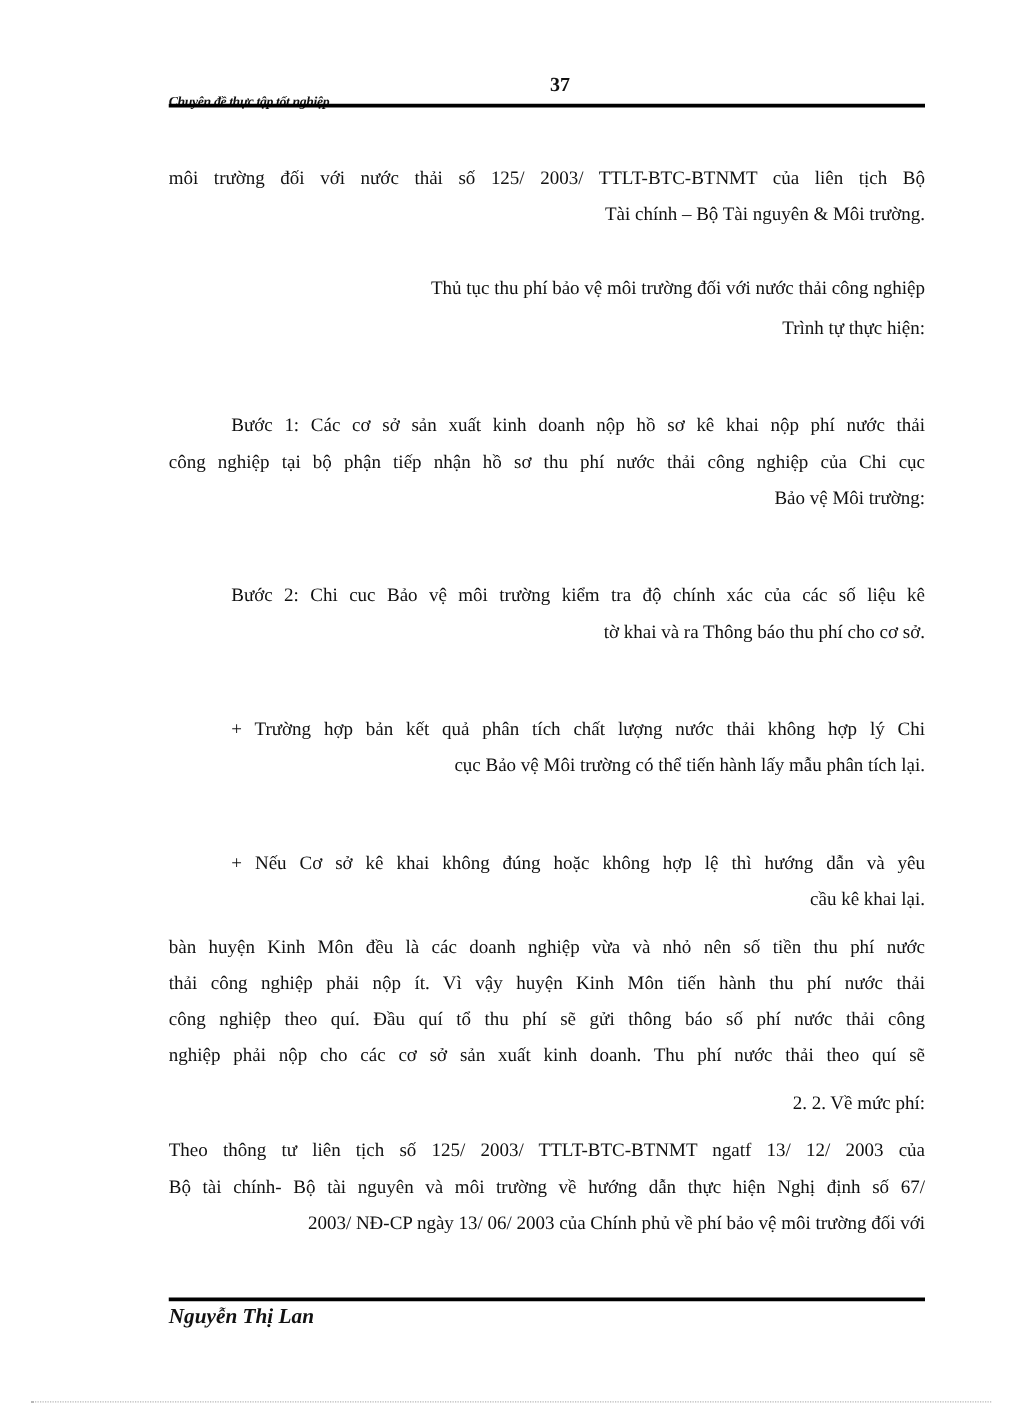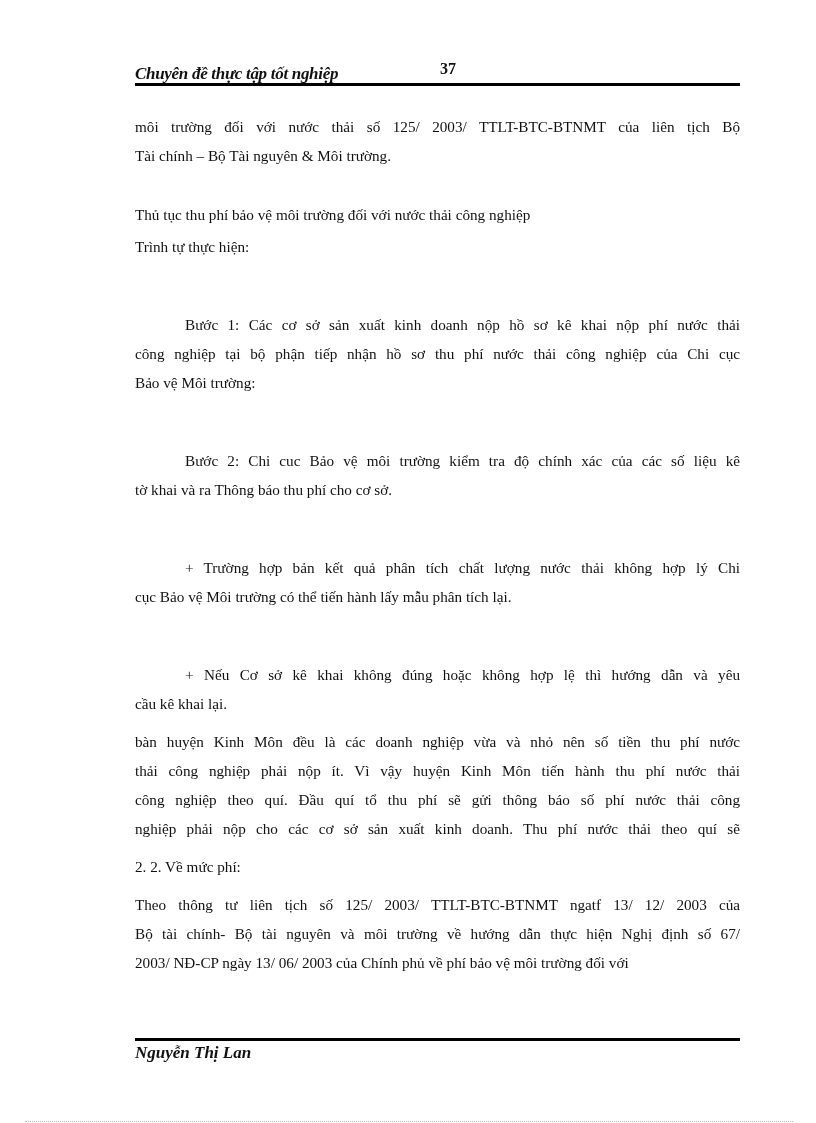--- a/index.html
+++ b/index.html
@@ -1,26 +1,26 @@
 <!DOCTYPE html>
 <html><head>
 <meta charset="utf-8">
 <style>
   html, body { margin: 0; padding: 0; background: #ffffff; }
   body { width: 816px; height: 1123px; position: relative; overflow: hidden;
          font-family: "Liberation Serif", "DejaVu Serif", serif; color: #111; }
   .header { position: absolute; left: 135px; top: 60px; width: 605px; height: 24px; }
-  .header .title { position: absolute; left: 0; top: 4px; font-weight: bold; font-style: italic;
-                   font-size: 17px; letter-spacing: -0.3px; }
+  .header .title { position: absolute; left: 0; top: 16px; font-weight: bold; font-style: italic;
+                   font-size: 11px; letter-spacing: -0.3px; }
   .header .pageno { position: absolute; left: 305px; top: 0; font-weight: bold; font-size: 16px; }
   .rule { position: absolute; left: 135px; width: 605px; height: 3px; background: #000; }
   .rule.top { top: 83px; }
   .rule.bottom { top: 1038px; }
-  .body { position: absolute; left: 135px; top: 112px; width: 605px; font-size: 15.2px; }
-  .line { height: 29px; line-height: 29px; white-space: nowrap; }
+  .body { position: absolute; left: 135px; top: 128px; width: 605px; font-size: 15.2px; }
+  .line { height: 29px; line-height: 29px; white-space: nowrap; text-align: right; }
   .just { text-align: justify; text-align-last: justify; }
   .ind { padding-left: 50px; margin-top: 40px; }
   .gap { height: 9px; }
   .bold { font-weight: bold; }
   .footer { position: absolute; left: 135px; top: 1043px; width: 605px; height: 24px;
             font-weight: bold; font-style: italic; font-size: 17px; }
   .footer .author { position: absolute; left: 0; top: 0; }
   .footer .class { position: absolute; right: 8px; top: 0; }
   .dots { position: absolute; left: 25px; top: 1121px; width: 768px; height: 0;
           border-top: 1px dotted #b8b8b8; }

